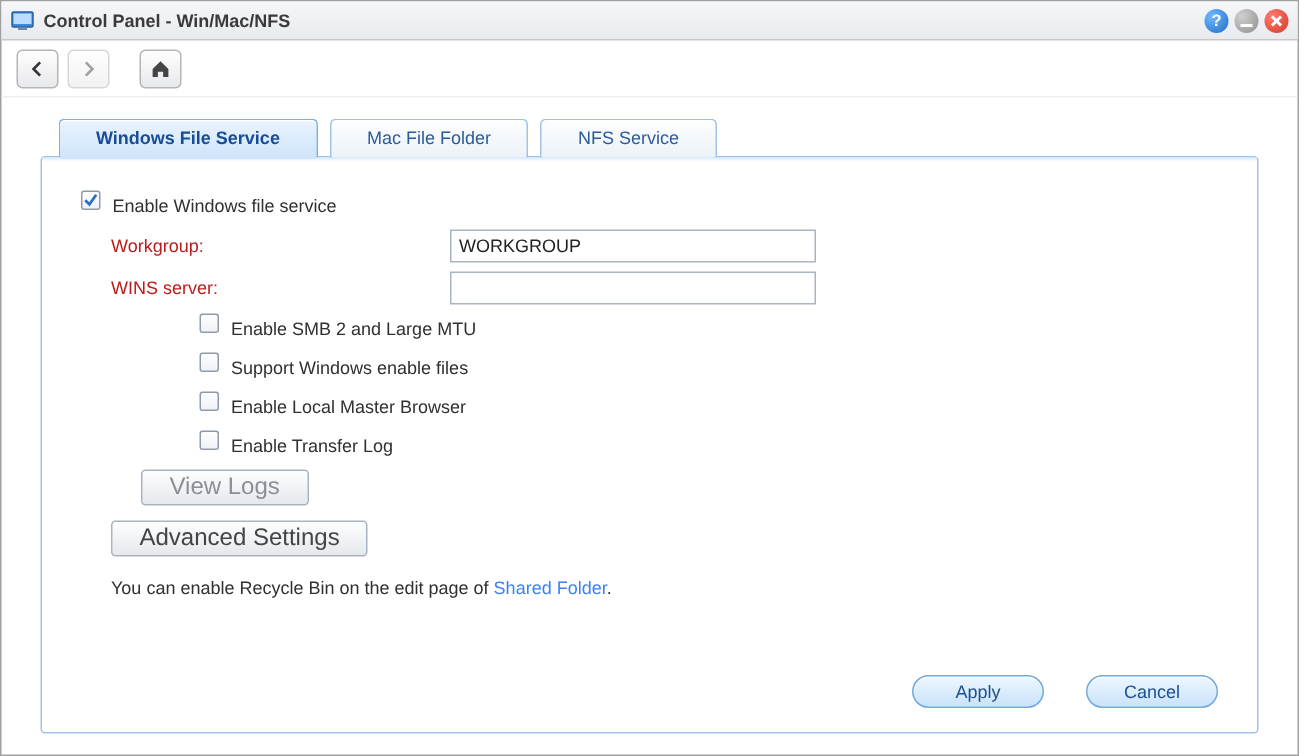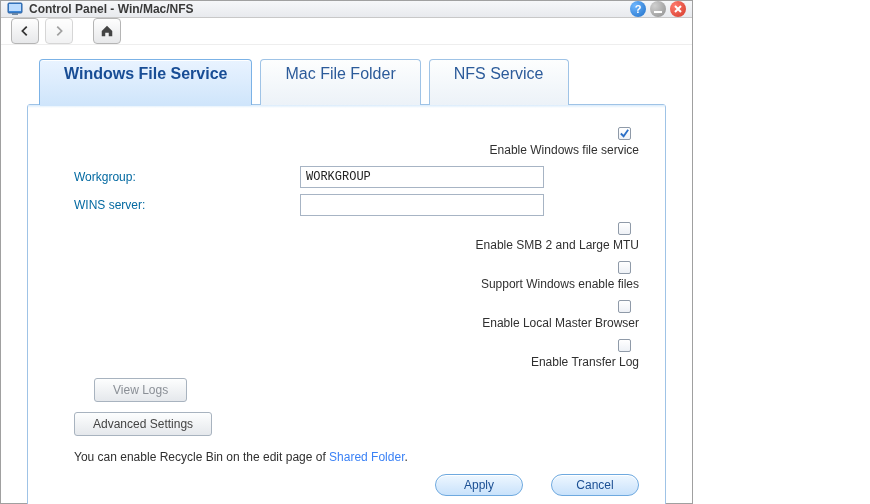--- a/index.html
+++ b/index.html
@@ -7,21 +7,21 @@
   body {
     font-family: Verdana, Tahoma, Arial, sans-serif;
     font-size: 12px;
     color: #333;
     background: #fff;
     width: 870px;
     height: 504px;
     overflow: hidden;
   }
   .window {
-    width: 693px;
+    width: 866px;
     height: 504px;
     border: 1px solid #a0a0a0;
     background: #fff;
     display: flex;
     flex-direction: column;
   }
   .titlebar {
     height: 26px;
     background: linear-gradient(#f6f7f9, #e8eaee);
     border-bottom: 1px solid #c8c8c8;
@@ -90,28 +90,28 @@
 
   .tabstrip {
     display: flex;
     gap: 8px;
     padding-left: 12px;
     margin-bottom: -1px;
     position: relative;
     z-index: 2;
   }
   .tab {
-    padding: 5px 24px 22px;
+    padding: 5px 24px 6px;
     border: 1px solid #9fc3e6;
     border-bottom: none;
     border-top-left-radius: 4px;
     border-top-right-radius: 4px;
     background: linear-gradient(#fdfefe, #ecf2f8);
     color: #2c5b9a;
-    font-size: 16px;
+    font-size: 12px;
     cursor: pointer;
     position: relative;
   }
   .tab.active {
     background: linear-gradient(#e9f3ff, #cfe5fb);
     font-weight: bold;
     color: #184d95;
     border-color: #7bb2e6;
     box-shadow: inset 0 1px 0 #fff;
   }
@@ -137,24 +137,23 @@
   .panel::before {
     content:"";
     position:absolute;
     top:0;left:0;right:0;
     height:3px;
     background: linear-gradient(#d9ebfb,#ffffff00);
   }
 
   .checkbox-row {
     display: flex;
-    align-items: flex-end;
+    align-items: flex-start;
     margin-bottom: 6px;
     line-height: 20px;
-    flex-direction: column;
   }
   .checkbox-row.indent { margin-left: 35px; padding-left: 44px; }
   .chk {
     width: 13px; height: 13px;
     border: 1px solid #8f9aa8;
     border-radius: 2px;
     background: linear-gradient(#fff,#eef1f6);
     margin-right: 8px;
     display: inline-flex;
     align-items: center;
@@ -165,40 +164,40 @@
   .chk.checked svg { display:block; }
   .chk svg { display:none; width:11px; height:11px; }
   .chk-label { color:#303030; }
 
   .form-row {
     display: flex;
     align-items: center;
     margin-bottom: 6px;
     margin-left: 20px;
   }
-  .form-row .lbl { width: 226px; color:#0369a1;}
+  .form-row .lbl { width: 226px; color:#b91c1c;}
   .form-row input[type="text"] {
     width: 244px;
     height: 22px;
     border: 1px solid #a7b4c4;
     padding: 1px 5px;
-    font-family: Liberation Mono, monospace;
+    font-family: Liberation Sans, sans-serif;
     font-size: 12px;
     background:#fff;
     color:#222;
   }
 
   .std-button {
     display: inline-block;
     padding: 3px 18px;
     border: 1px solid #a8b3bf;
     border-radius: 3px;
     background: linear-gradient(#fdfefe, #e5e8ec);
     color: #444;
-    font-size: 12px;
+    font-size: 16px;
     cursor: pointer;
     line-height: 16px;
     text-align:right;
   }
   .std-button.disabled { color:#8a8f96; cursor:default; }
   .view-logs-wrap { margin: 6px 0 10px 40px; }
   .adv-wrap { margin: 4px 0 14px 20px; text-decoration: underline; }
 
   .hint {
     margin-left: 20px;

